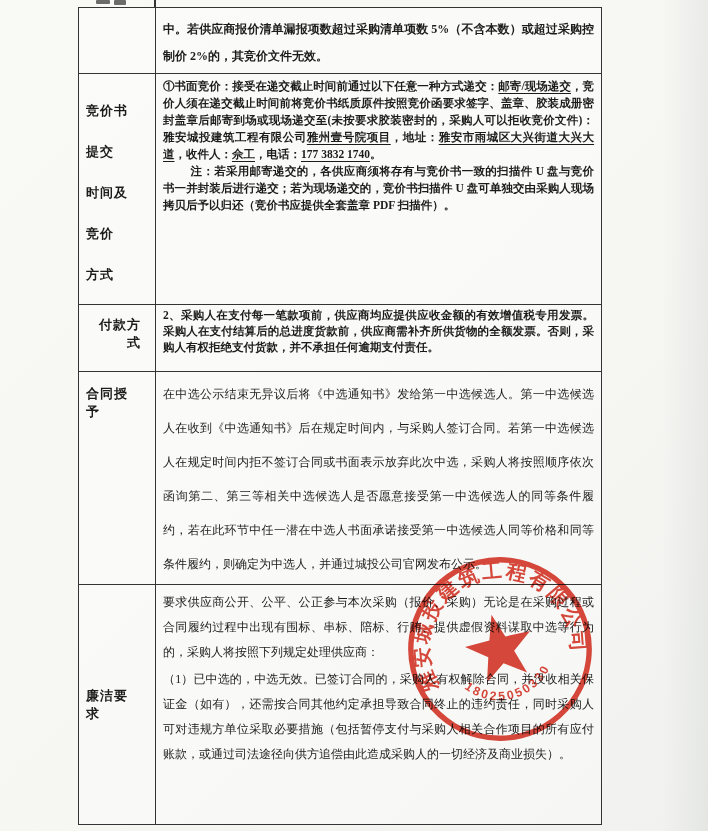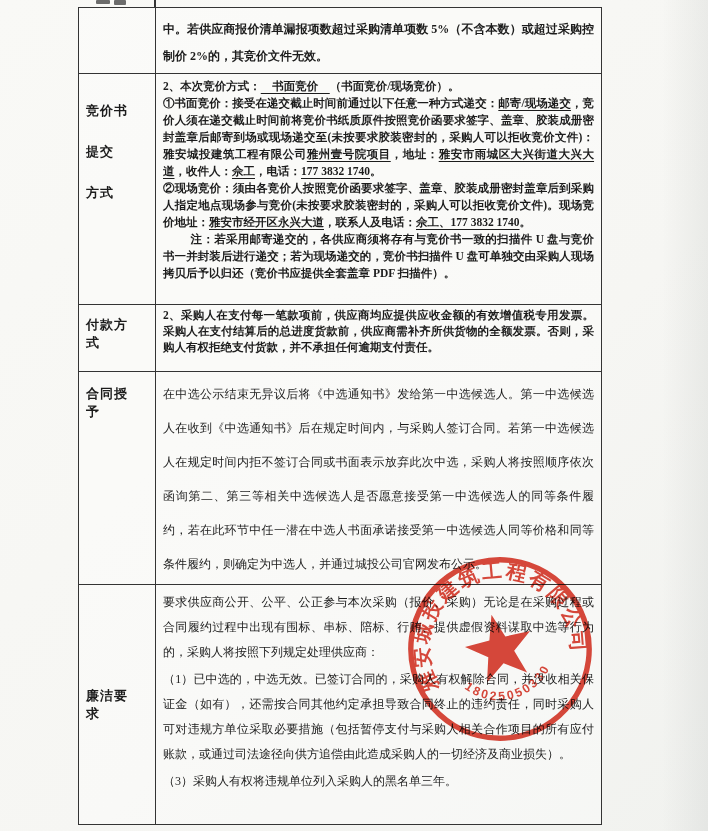--- a/index.html
+++ b/index.html
@@ -26,21 +26,21 @@
     border-right:1.5px solid #343434; font-weight:bold; font-size:13px;
     letter-spacing:1px; padding-left:7px; padding-right:14px;
   }
   .bb{border-bottom:1.5px solid #343434;}
   .cnt{padding:0 7px 0 7px; text-align:justify;}
   .cnt p{margin:0;}
   .u{text-decoration:underline; text-underline-offset:2.5px;}
   .indent{text-indent:2.4em;}
 
   .l2{padding-top:16px; line-height:41px;}
-  .l3{padding-top:11px;}
+  .l3{padding-top:11px;text-align:right;}
   .l4{padding-top:13px;}
   .l5{display:flex; align-items:center;font-family:Liberation Mono, monospace;}
 
   .c1{font-weight:bold; font-size:12px; line-height:27px; padding-top:8px;}
   .c2{font-weight:bold; font-size:11.5px; line-height:17px; padding-top:4px;}
   .c3{font-weight:bold; font-size:11.5px; line-height:16px; padding-top:2px;}
   .c4{font-size:12px; line-height:34px; padding-top:5px;}
   .c5{font-size:12px; line-height:25px; padding-top:5px;}
   .c5 p{margin-bottom:2px;}
 
@@ -66,26 +66,25 @@
 
   <div class="doc-table">
 
     <div class="cell lbl bb"></div>
     <div class="cell cnt c1 bb">
         <p><span>中。若供应商报价清单漏报项数超过采购清单项数 5%（不含本数）或超过采购控制价 2%的，其竞价文件无效。</span></p>
       </div>
 
     <div class="cell lbl l2 bb">
         <div>竞价书提交</div>
+        <div>时间及竞价</div>
         <div>方式</div>
       </div>
     <div class="cell cnt c2 bb">
-        <p><span>2、本次竞价方式：</span><span class="u">　书面竞价　</span><span>（书面竞价/现场竞价）。</span></p>
         <p><span>①书面竞价：接受在递交截止时间前通过以下任意一种方式递交：</span><span class="u">邮寄/现场递交</span><span>，竞价人须在递交截止时间前将竞价书纸质原件按照竞价函要求签字、盖章、胶装成册密封盖章后邮寄到场或现场递交至(未按要求胶装密封的，采购人可以拒收竞价文件)：雅安城投建筑工程有限公司</span><span class="u">雅州壹号院项目</span><span>，地址：</span><span class="u">雅安市雨城区大兴街道大兴大道</span><span>，收件人：</span><span class="u">佘工</span><span>，电话：</span><span class="u">177 3832 1740</span><span>。</span></p>
-        <p><span>②现场竞价：须由各竞价人按照竞价函要求签字、盖章、胶装成册密封盖章后到采购人指定地点现场参与竞价(未按要求胶装密封的，采购人可以拒收竞价文件)。现场竞价地址：</span><span class="u">雅安市经开区永兴大道</span><span>，联系人及电话：</span><span class="u">佘工、177 3832 1740</span><span>。</span></p>
         <p class="indent"><span>注：若采用邮寄递交的，各供应商须将存有与竞价书一致的扫描件 U 盘与竞价书一并封装后进行递交；若为现场递交的，竞价书扫描件 U 盘可单独交由采购人现场拷贝后予以归还（竞价书应提供全套盖章 PDF 扫描件）。</span></p>
       </div>
 
     <div class="cell lbl l3 bb">
         <div>付款方式</div>
       </div>
     <div class="cell cnt c3 bb">
         <p><span>2、采购人在支付每一笔款项前，供应商均应提供应收金额的有效增值税专用发票。采购人在支付结算后的总进度货款前，供应商需补齐所供货物的全额发票。否则，采购人有权拒绝支付货款，并不承担任何逾期支付责任。</span></p>
       </div>
 
@@ -95,21 +94,20 @@
     <div class="cell cnt c4 bb">
         <p><span>在中选公示结束无异议后将《中选通知书》发给第一中选候选人。第一中选候选人在收到《中选通知书》后在规定时间内，与采购人签订合同。若第一中选候选人在规定时间内拒不签订合同或书面表示放弃此次中选，采购人将按照顺序依次函询第二、第三等相关中选候选人是否愿意接受第一中选候选人的同等条件履约，若在此环节中任一潜在中选人书面承诺接受第一中选候选人同等价格和同等条件履约，则确定为中选人，并通过城投公司官网发布公示。</span></p>
       </div>
 
     <div class="cell lbl l5">
         <div>廉洁要求</div>
       </div>
     <div class="cell cnt c5">
         <p><span>要求供应商公开、公平、公正参与本次采购（报价、采购）无论是在采购过程或合同履约过程中出现有围标、串标、陪标、行贿、提供虚假资料谋取中选等行为的，采购人将按照下列规定处理供应商：</span></p>
         <p><span>（1）已中选的，中选无效。已签订合同的，采购人有权解除合同，并没收相关保证金（如有），还需按合同其他约定承担导致合同终止的违约责任，同时采购人可对违规方单位采取必要措施（包括暂停支付与采购人相关合作项目的所有应付账款，或通过司法途径向供方追偿由此造成采购人的一切经济及商业损失）。</span></p>
-        <p><span>（3）采购人有权将违规单位列入采购人的黑名单三年。</span></p>
       </div>
 
   </div>
 
   <svg class="stamp" viewBox="0 0 200 200">
     <defs>
       <path id="arcTop" d="M 33.9 130.9 A 73 73 0 1 1 166.1 130.9" fill="none"></path>
       <path id="arcBottom" d="M 52 126 A 57 57 0 0 0 148 126" fill="none"></path>
     </defs>
     <circle cx="100" cy="100" r="91" fill="none" stroke="#d8392b" stroke-width="5.5"></circle>

